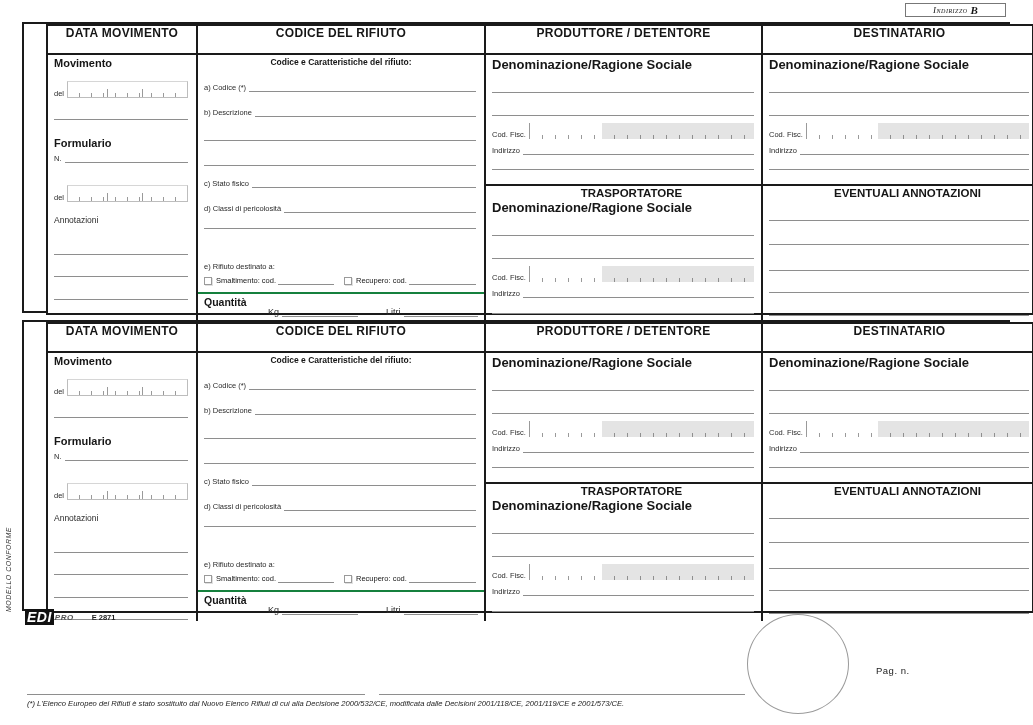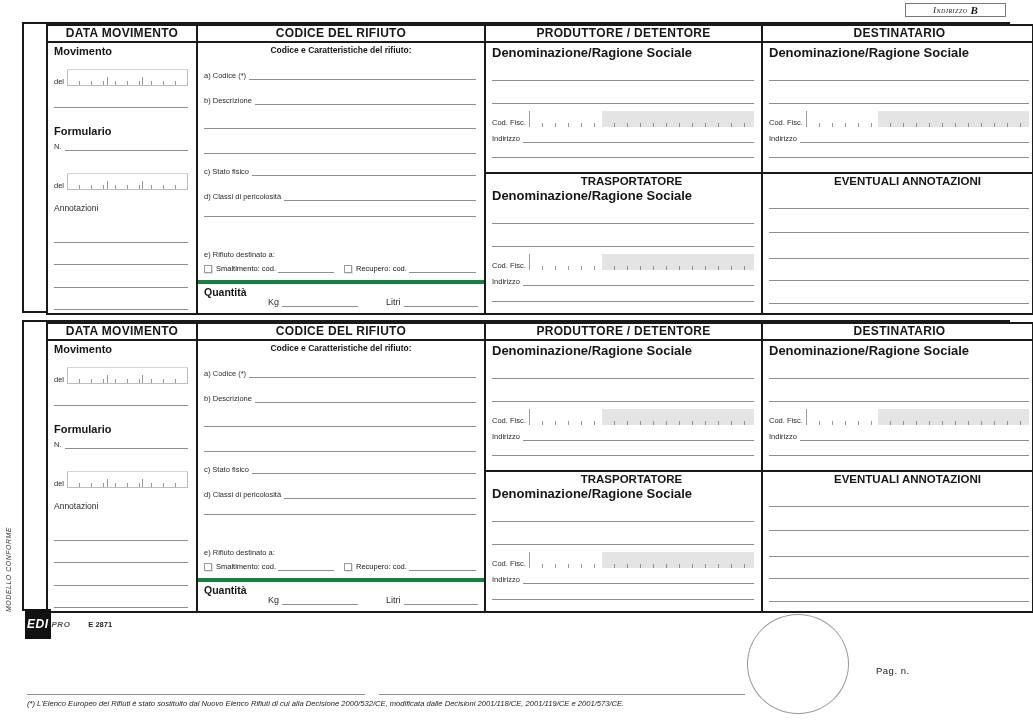--- a/index.html
+++ b/index.html
@@ -13,21 +13,21 @@
     font-family:"Liberation Serif", serif; font-style:italic; font-size:9px; }
   .allegato .word { font-variant:small-caps; letter-spacing:.5px; }
   .allegato .letter { font-weight:bold; font-size:11px; margin-left:3px; }
 
   
   .section { position:absolute; left:22px; width:988px; height:291px;
     border:2px solid #1a1a1a; display:grid; grid-template-columns:150px 288px 277px 273px; background:#fff; }
   .section-1 { top:22px; } .section-2 { top:320px; }
   .col { border-right:2px solid #1a1a1a; position:relative; }
   .col:last-child { border-right:none; }
-  .col-header { height:17px; border-bottom:2px solid #1a1a1a; text-align:center;
+  .col-header { height:29px; border-bottom:2px solid #1a1a1a; text-align:center;
     font-weight:bold; font-size:12px; line-height:15px; letter-spacing:.3px; }
   .col-body { position:relative; height:268px; }
 
   .blab { font-weight:bold; }
   .abs { position:absolute; }
   .lab-sm { font-size:7.5px; color:#2a2a2a;text-align:right; }
   .field { position:absolute; display:flex; align-items:flex-end; }
   .field .lbl { font-size:7.5px; color:#2a2a2a; white-space:nowrap; margin-right:3px; }
   .field .line { flex:1; border-bottom:1px solid #8e8e8e; height:9px; }
   .hline { position:absolute; border-top:1px solid #8e8e8e; height:0; }
@@ -53,28 +53,28 @@
     background:#fff; box-shadow:1px 1px 0 rgba(0,0,0,.12); margin-right:4px; flex:none; }
   .cbrow { position:absolute; display:flex; align-items:flex-end; }
   .cbrow .lbl { font-size:7.5px; white-space:nowrap; margin-right:2px; }
   .cbrow .line { flex:1; border-bottom:1px solid #8e8e8e; height:8px; }
 
   .split-top { position:relative; height:131px; border-bottom:2px solid #1a1a1a; }
   .split-bottom { position:relative; height:137px; }
   .subhead { position:absolute; left:0; right:0; text-align:center; font-weight:bold; font-size:11.5px;margin-left:16px; }
   .denom { position:absolute; left:6px; font-weight:bold; font-size:13px; }
 
-  .qtybox { position:absolute; left:0; right:0; bottom:0; height:31px; border-top:4px solid #15803d; }
+  .qtybox { position:absolute; left:0; right:0; bottom:0; height:31px; border-top:2px solid #15803d; }
   .qtybox .qlabel { position:absolute; left:6px; top:2px; font-weight:bold; font-size:10.5px; }
 
   
   .vertical-note { position:absolute; left:5px; top:612px; transform-origin:0 0; transform:rotate(-90deg);
     font-style:italic; font-size:7px; letter-spacing:.5px; color:#333; white-space:nowrap; }
   .brand { position:absolute; left:25px; top:609px; display:flex; align-items:center; font-size:8px; }
-  .brand .edi { background:#111; color:#fff; font-weight:bold; font-style:italic; padding:8px 2px; font-size:12px; letter-spacing:.5px; }
+  .brand .edi { background:#111; color:#fff; font-weight:bold; font-style:italic; padding:0 2px; font-size:14px; letter-spacing:.5px; }
   .brand .pro { font-style:italic; font-weight:bold; color:#555; margin-left:1px; letter-spacing:.5px; }
   .brand .code { margin-left:18px; font-weight:bold; color:#222; font-size:7.5px; }
   .stamp-circle { position:absolute; left:747px; top:614px; width:102px; height:100px;
     border:1px solid #9a9a9a; border-radius:50%; background:#fff; }
   .pag { position:absolute; left:876px; top:665px; font-size:9.5px; color:#222; letter-spacing:.5px; }
   .sig-line { position:absolute; top:694px; border-top:1px solid #8e8e8e; height:0; }
   .sig-1 { left:27px; width:338px; } .sig-2 { left:379px; width:366px; }
   .footnote { position:absolute; left:27px; top:699px; font-style:italic; font-size:7.6px; color:#222; white-space:nowrap; }
 </style>
 </head>

